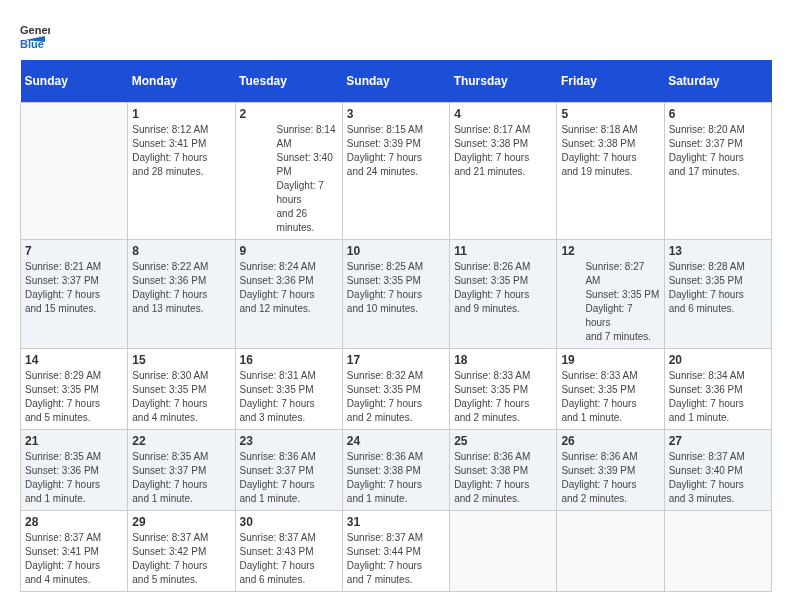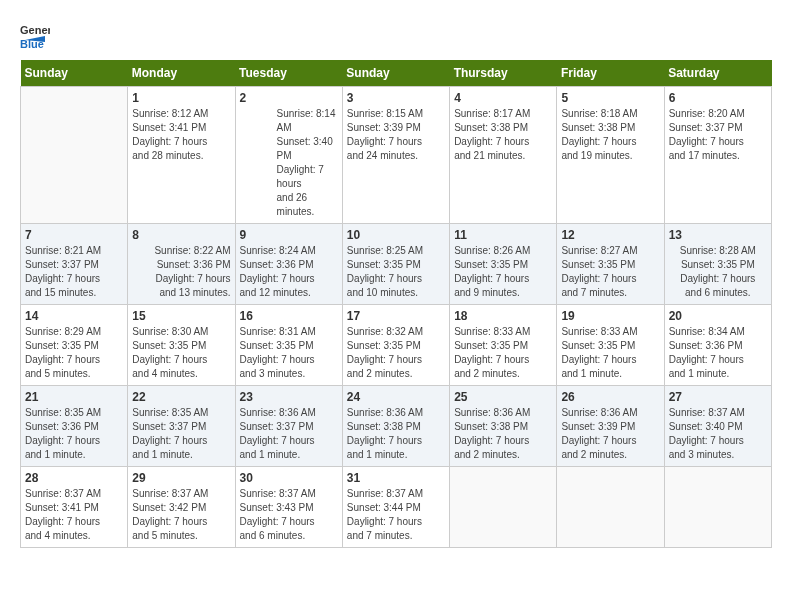--- a/index.html
+++ b/index.html
@@ -36,23 +36,23 @@
     .subtitle {
       font-size: 16px;
       color: #555;
     }
     table {
       width: 100%;
       border-collapse: collapse;
       font-size: 11px;
     }
     thead tr th {
-      background-color: #4d7c0f;
+      background-color: #1d4ed8;
       color: #fff;
-      padding: 6px 4px;
+      padding: 14px 4px;
       text-align: left;
       font-size: 12px;
       font-weight: bold;
     }
     tbody tr td {
       border: 1px solid #ccc;
       vertical-align: top;
       padding: 4px;
       width: 107px;
       min-height: 80px;
@@ -161,21 +161,21 @@
       <tr>
         <td>
           <span class="day-num">7</span>
           <div class="cell-content" style="white-space: pre-line;">Sunrise: 8:21 AM
 Sunset: 3:37 PM
 Daylight: 7 hours
 and 15 minutes.</div>
         </td>
         <td>
           <span class="day-num">8</span>
-          <div class="cell-content" style="white-space: pre-line; text-align: right;">Sunrise: 8:22 AM
+          <div class="cell-content" style="white-space: pre-line;">Sunrise: 8:22 AM
 Sunset: 3:36 PM
 Daylight: 7 hours
 and 13 minutes.</div>
         </td>
         <td>
           <span class="day-num">9</span>
           <div class="cell-content" style="white-space: pre-line;">Sunrise: 8:24 AM
 Sunset: 3:36 PM
 Daylight: 7 hours
 and 12 minutes.</div>
@@ -189,28 +189,28 @@
         </td>
         <td>
           <span class="day-num">11</span>
           <div class="cell-content" style="white-space: pre-line;">Sunrise: 8:26 AM
 Sunset: 3:35 PM
 Daylight: 7 hours
 and 9 minutes.</div>
         </td>
         <td>
           <span class="day-num">12</span>
-          <div class="cell-content" style="white-space: pre-line;">Sunrise: 8:27 AM
+          <div class="cell-content" style="white-space: pre-line; margin-left: 24px;">Sunrise: 8:27 AM
 Sunset: 3:35 PM
 Daylight: 7 hours
 and 7 minutes.</div>
         </td>
         <td>
           <span class="day-num">13</span>
-          <div class="cell-content" style="white-space: pre-line; text-align: center;">Sunrise: 8:28 AM
+          <div class="cell-content" style="white-space: pre-line;">Sunrise: 8:28 AM
 Sunset: 3:35 PM
 Daylight: 7 hours
 and 6 minutes.</div>
         </td>
       </tr>
       <tr>
         <td>
           <span class="day-num">14</span>
           <div class="cell-content" style="white-space: pre-line;">Sunrise: 8:29 AM
 Sunset: 3:35 PM

